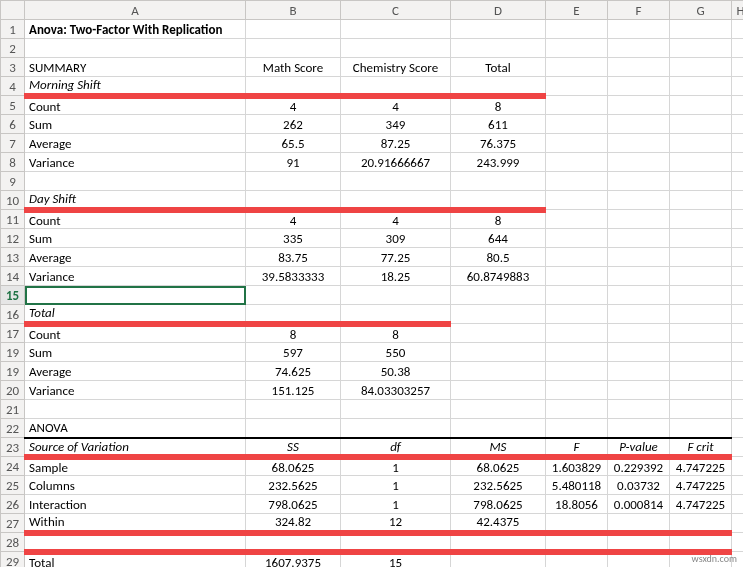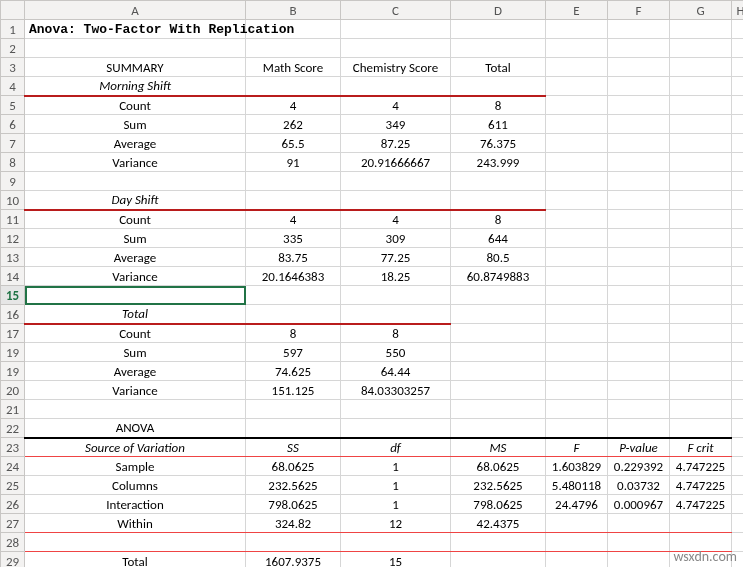--- a/index.html
+++ b/index.html
@@ -40,37 +40,37 @@
     color: #555;
     border: 1px solid #c8c6c4;
     text-align: center;
     width: 24px;
   }
   th.rowhdr.sel {
     background: #e6e6e6;
     color: #217346;
     font-weight: 600;
   }
-  td.colA { text-align: center; }
+  td.colA { text-align: left; }
   td.left { text-align: left; }
-  .bold { font-weight: 700; font-family: Liberation Mono, monospace; }
+  .bold { font-weight: 700; }
   .italic { font-style: italic; }
   
   .thick-top { border-top: 2px solid #b91c1c; }
   .thick-black-top { border-top: 2px solid #000; }
-  .thin-black-bottom { border-bottom: 1px solid #ef4444; }
+  .thin-black-bottom { border-bottom: 6px solid #ef4444; }
   .corner {
     background: #f3f2f1;
     border: 1px solid #c8c6c4;
   }
   .watermark {
     position: fixed;
     right: 6px;
     bottom: 2px;
-    font-size: 14px;
+    font-size: 10px;
     color: #888;
   }
   .sel-cell {
     outline: 2px solid #217346;
     outline-offset: -2px;
   }
 </style>
 </head>
 <body>
 
@@ -246,21 +246,21 @@
     <td>77.25</td>
     <td>80.5</td>
     <td></td>
         <td></td>
         <td></td>
         <td></td>
   </tr>
   <tr>
     <th class="rowhdr">14</th>
     <td class="colA">Variance</td>
-    <td>20.1646383</td>
+    <td>39.5833333</td>
     <td>18.25</td>
     <td>60.8749883</td>
     <td></td>
         <td></td>
         <td></td>
         <td></td>
   </tr>
 
   <tr>
     <th class="rowhdr sel">15</th>
@@ -305,21 +305,21 @@
     <td></td>
     <td></td>
         <td></td>
         <td></td>
         <td></td>
   </tr>
   <tr>
     <th class="rowhdr">19</th>
     <td class="colA">Average</td>
     <td>74.625</td>
-    <td>64.44</td>
+    <td>50.38</td>
     <td></td>
     <td></td>
         <td></td>
         <td></td>
         <td></td>
   </tr>
   <tr>
     <th class="rowhdr">20</th>
     <td class="colA">Variance</td>
     <td>151.125</td>
@@ -388,22 +388,22 @@
     <td>0.03732</td>
     <td>4.747225</td>
     <td></td>
   </tr>
   <tr>
     <th class="rowhdr">26</th>
     <td class="colA">Interaction</td>
     <td>798.0625</td>
     <td>1</td>
     <td>798.0625</td>
-    <td>24.4796</td>
-    <td>0.000967</td>
+    <td>18.8056</td>
+    <td>0.000814</td>
     <td>4.747225</td>
     <td></td>
   </tr>
   <tr>
     <th class="rowhdr">27</th>
     <td class="colA thin-black-bottom">Within</td>
     <td class="thin-black-bottom">324.82</td>
     <td class="thin-black-bottom">12</td>
     <td class="thin-black-bottom">42.4375</td>
     <td class="thin-black-bottom"></td>

